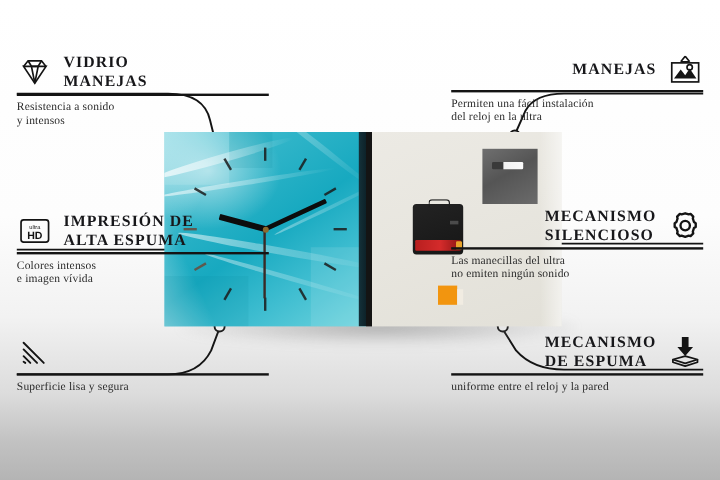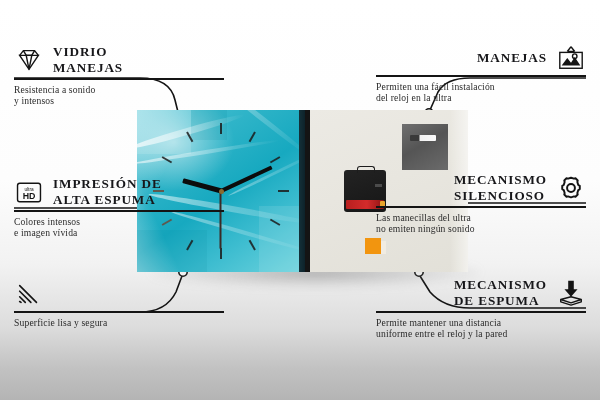--- a/index.html
+++ b/index.html
@@ -273,17 +273,16 @@
           <path d="M16,19 L5,22 L16,25.5 L27,22 Z"></path>
           <path d="M5,22 L5,24.5 L16,28 L27,24.5 L27,22"></path>
         </g>
       </svg>
       <div>
         <div class="co-title">MECANISMO</div>
         <div class="co-title">DE ESPUMA</div>
       </div>
     </div>
     <div class="co-rule"></div>
-    <div class="co-sub">Permite mantener una distancia</div>
     <div class="co-sub">uniforme entre el reloj y la pared</div>
   </div>
 
 </div>
 
 </body></html>

